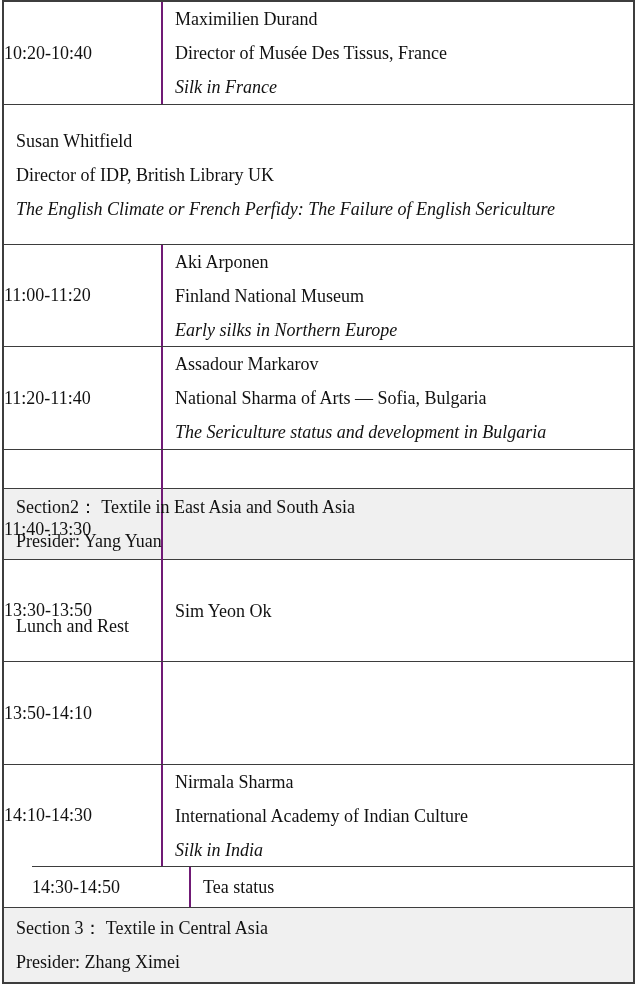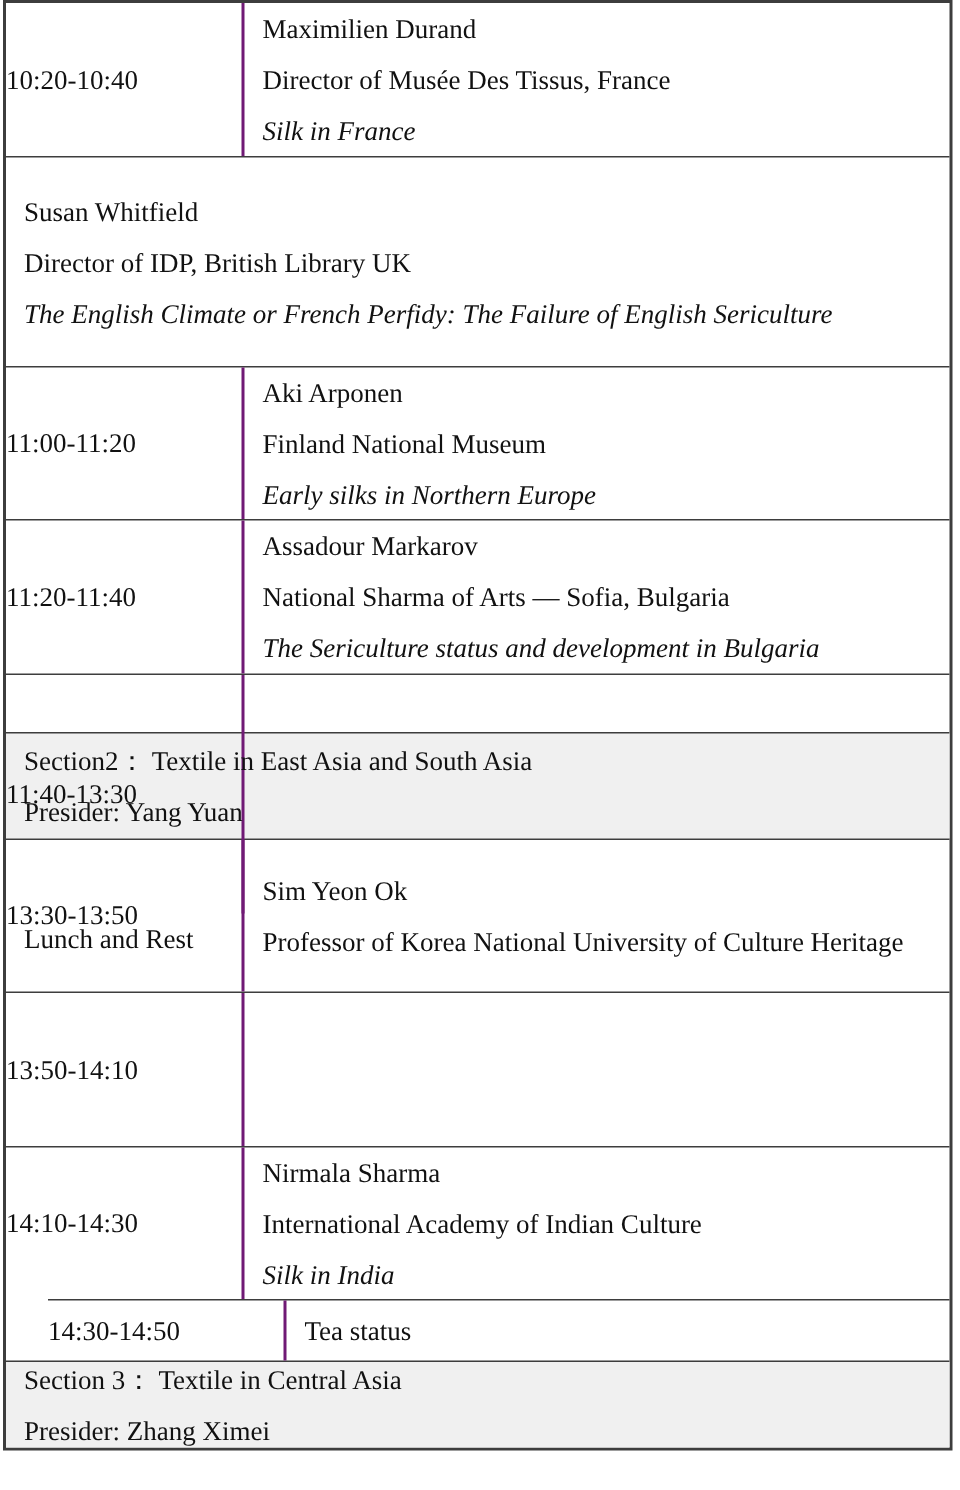--- a/index.html
+++ b/index.html
@@ -65,21 +65,21 @@
   }
   .section-row p { margin: 0; line-height: 34px; }
 
   
   .h102 { height: 102px; }
   .h103 { height: 103px; }
   .h140 { height: 140px; }
   .h39  { height: 39px; flex-direction: column;  }
   .h41  { height: 41px; margin-left: 28px;  }
   .h71  { height: 71px;  }
-  .h69  { height: 58px;  }
+  .h69  { height: 75px;  }
 </style>
 </head>
 <body>
 
 <div class="schedule-table">
 
   <div class="row h102">
     <div class="time-cell">10:20-10:40</div>
     <div class="details-cell">
       <p>Maximilien Durand</p>
@@ -123,21 +123,20 @@
 
   <div class="section-row h71">
     <p>Section2： Textile in East Asia and South Asia</p>
     <p>Presider: Yang Yuan</p>
   </div>
 
   <div class="row h102">
     <div class="time-cell">13:30-13:50</div>
     <div class="details-cell">
       <p>Sim Yeon Ok</p>
-      <p>Professor of Korea National University of Culture Heritage</p>
     </div>
   </div>
 
   <div class="row h103">
     <div class="time-cell">13:50-14:10</div>
   </div>
 
   <div class="row h102">
     <div class="time-cell">14:10-14:30</div>
     <div class="details-cell">

